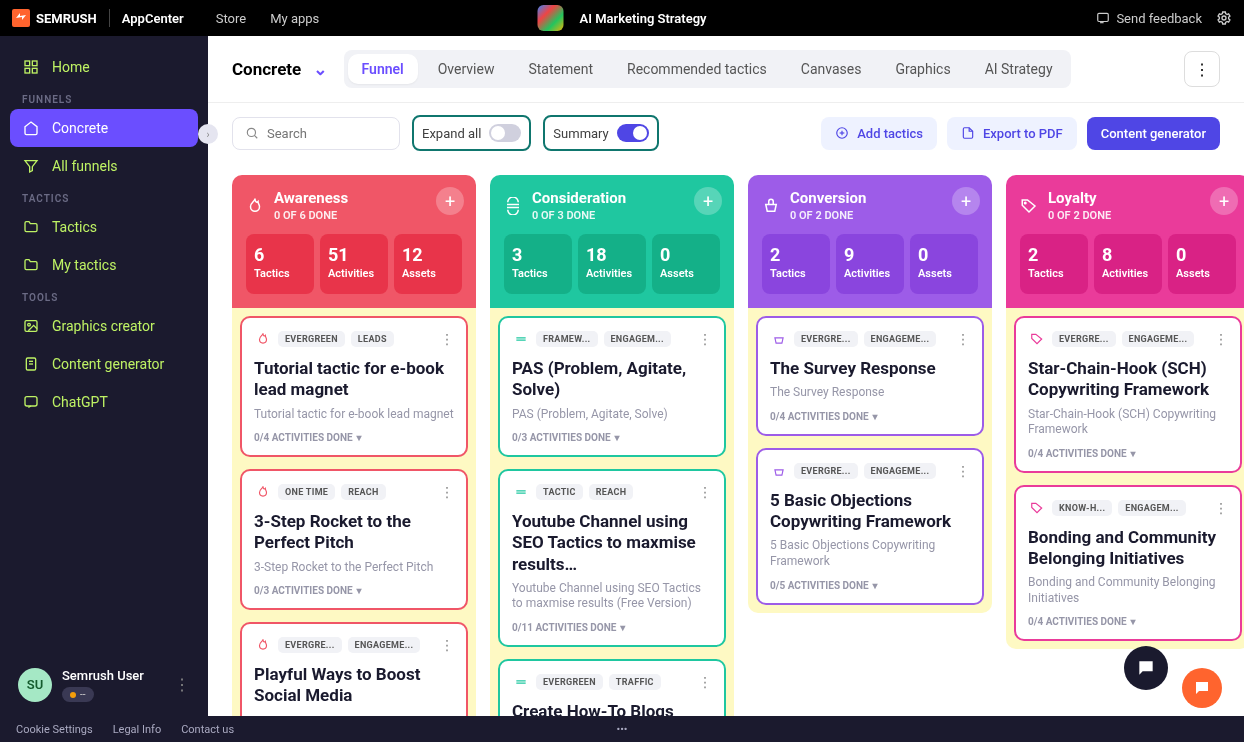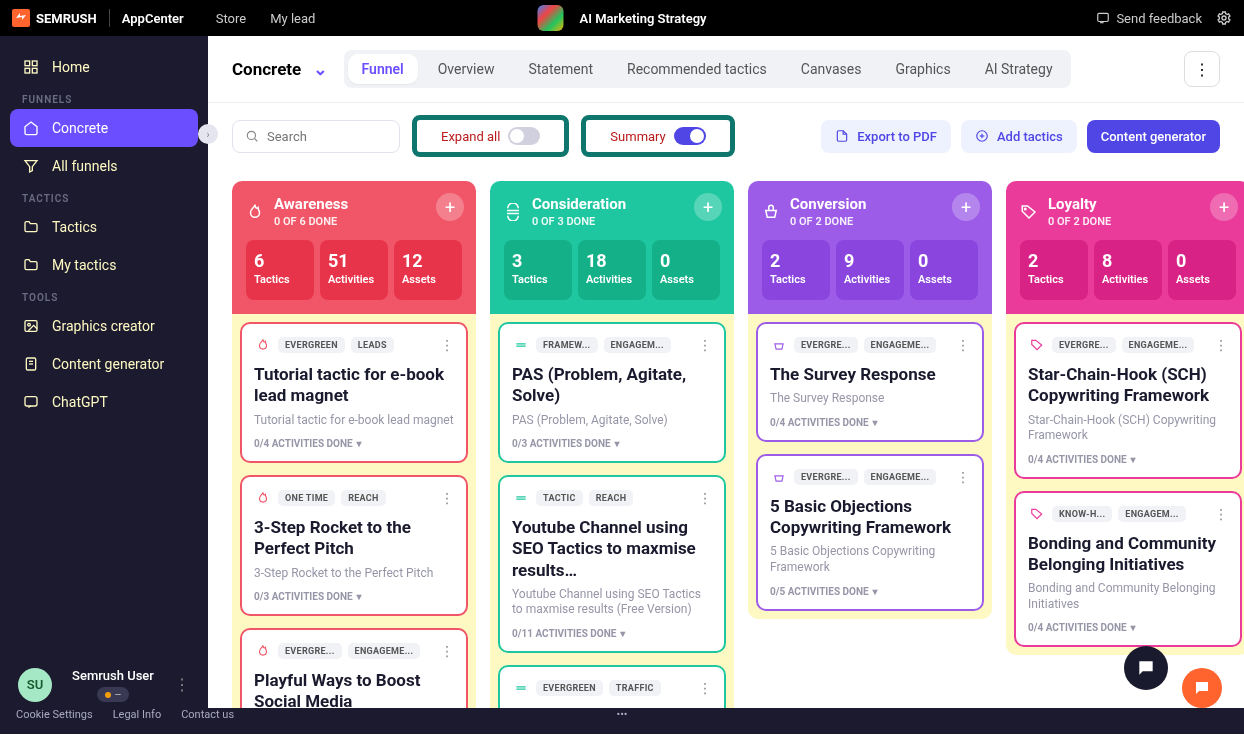--- a/index.html
+++ b/index.html
@@ -14,47 +14,47 @@
 .appcenter { font-weight:600; }
 .topbar-links { display:flex; gap:24px; margin-left:24px; color:#ccc; }
 .topbar-center { position:absolute; left:50%; transform:translateX(-50%); display:flex; align-items:center; gap:16px; font-weight:600;}
 .ai-icon { width:26px; height:26px; border-radius:6px; background:linear-gradient(135deg,#3b82f6,#ef4444,#22c55e,#eab308); }
 .topbar-right { margin-left:auto; display:flex; align-items:center; gap:14px; color:#ccc;}
 .feedback { display:flex; align-items:center; gap:6px; }
 
 
 .layout { display:flex; height:calc(750px - 36px - 26px); }
 .sidebar { width:208px; background:#1b1a2e; color:#a9a9c0; padding:12px 10px; display:flex; flex-direction:column; position:relative;}
-.side-item { display:flex; align-items:center; gap:12px; padding:10px 12px; border-radius:8px; font-size:14px; cursor:pointer; color:#fef9c3;}
+.side-item { display:flex; align-items:center; gap:12px; padding:10px 12px; border-radius:8px; font-size:14px; cursor:pointer; color:#bef264;}
 .side-item.active { background:#6b4eff; color:#fff; }
 .side-label { font-size:10px; letter-spacing:1px; color:#6b6b85; padding:8px 12px 4px; text-transform:uppercase; font-weight:600;}
 .side-icon { width:18px; height:18px; display:flex; align-items:center; justify-content:center; flex-shrink:0;}
 .collapse-btn { position:absolute; right:-10px; top:88px; width:20px; height:20px; background:#e5e5f0; border-radius:50%; display:flex; align-items:center; justify-content:center; color:#888; font-size:10px;}
 
-.user-footer { margin-top:auto; display:flex; align-items:center; gap:10px; padding:10px 8px;text-align:center;}
+.user-footer { margin-top:auto; display:flex; align-items:center; gap:10px; padding:10px 8px;}
 .avatar { width:34px; height:34px; border-radius:50%; background:#a5e8c5; color:#155c2e; display:flex; align-items:center; justify-content:center; font-weight:600; font-size:13px;}
 .user-info { flex:1; }
 .user-name { font-size:13px; color:#fff; font-weight:500;}
 .plan-badge { display:inline-flex; align-items:center; gap:4px; background:#3a3954; border-radius:10px; padding:2px 8px; font-size:10px; margin-top:3px; color:#ccc;}
 .plan-dot { width:6px; height:6px; border-radius:50%; background:#f59e0b; }
 
 
 .main { flex:1; background:#fff; display:flex; flex-direction:column; overflow:hidden;}
 .subheader { display:flex; align-items:center; padding:14px 24px; gap:16px; border-bottom:1px solid #eee;}
 .workspace { display:flex; align-items:center; gap:12px; font-weight:700; font-size:17px; }
 .chev { color:#6b4eff; }
 .tabs { display:flex; gap:6px; background:#f1f2f6; border-radius:8px; padding:4px;}
 .tab { padding:7px 14px; border-radius:6px; font-size:14px; color:#555; cursor:pointer;}
 .tab.active { background:#fff; color:#6b4eff; font-weight:600; box-shadow:0 1px 2px rgba(0,0,0,0.05);border-radius:10px;}
 .more-btn { margin-left:auto; width:36px; height:36px; border:1px solid #ddd; border-radius:8px; display:flex; align-items:center; justify-content:center;}
 
 .toolbar { display:flex; align-items:center; padding:12px 24px; gap:12px;}
 .search-box { display:flex; align-items:center; gap:8px; border:1px solid #e2e2ec; border-radius:8px; padding:8px 12px; width:168px;}
 .search-box input { border:none; outline:none; font-size:13px; width:100%;}
-.toggle-group { display:flex; align-items:center; gap:8px; border:5px solid #0f766e; border-radius:8px; padding:7px 24px; font-size:13px; color:#b91c1c;}
+.toggle-group { display:flex; align-items:center; gap:8px; border:2px solid #0f766e; border-radius:8px; padding:7px 8px; font-size:13px; color:#404040;}
 .switch { width:32px; height:18px; background:#d0d0de; border-radius:10px; position:relative;}
 .switch.on { background:#4f46e5;}
 .switch-knob { position:absolute; width:14px; height:14px; background:#fff; border-radius:50%; top:2px; left:2px;}
 .switch.on .switch-knob { left:16px;}
 .toolbar-right { margin-left:auto; display:flex; gap:10px;}
 .btn { display:flex; align-items:center; gap:8px; padding:9px 14px; border-radius:8px; font-size:13px; font-weight:500; cursor:pointer;}
 .btn-ghost-blue { background:#eef2ff; color:#4f46e5;}
 .btn-primary { background:#4f46e5; color:#fff;}
 
 
@@ -95,21 +95,21 @@
 .conversion .stat { background:#8a45de;}
 .conversion .card { border-color:#9d5ce8;}
 .conversion .tag-icon { color:#9d5ce8;}
 
 .loyalty .col-head { background:#ea3b9a;}
 .loyalty .stat { background:#d92285;}
 .loyalty .card { border-color:#ea3b9a;}
 .loyalty .tag-icon { color:#ea3b9a;}
 
 
-.bottombar { position:absolute; bottom:16px; left:0; right:0; height:26px; background:#1b1a2e; display:flex; gap:20px; padding:0 16px; font-size:11px; color:#a9a9c0;}
+.bottombar { position:absolute; bottom:8px; left:0; right:0; height:26px; background:#1b1a2e; display:flex; align-items:center; gap:20px; padding:0 16px; font-size:11px; color:#a9a9c0;}
 .bottombar .dots { position:absolute; left:50%; transform:translateX(-50%);}
 
 
 .fab { position:absolute; right:22px; bottom:42px; width:40px; height:40px; border-radius:50%; background:#ff642e; display:flex; align-items:center; justify-content:center; color:#fff;}
 .chat-fab { position:absolute; right:76px; bottom:60px; width:44px; height:44px; border-radius:50%; background:#1a1a2e; display:flex; align-items:center; justify-content:center; color:#fff;}
 
 svg { display:block; }
 </style>
 </head>
 <body>
@@ -121,21 +121,21 @@
         <svg width="12" height="12" viewBox="0 0 24 24" fill="#fff">
             <path d="M2 12l8-10v6l12-2-8 10v-6z"></path>
           </svg>
       </span>
       <span>SEMRUSH</span>
     </div>
     <div class="divider"></div>
     <span class="appcenter">AppCenter</span>
     <div class="topbar-links">
       <span>Store</span>
-      <span>My lead</span>
+      <span>My apps</span>
     </div>
   </div>
   <div class="topbar-center">
     <div class="ai-icon"></div>
     <span>AI Marketing Strategy</span>
   </div>
   <div class="topbar-right">
     <div class="feedback">
       <svg width="14" height="14" viewBox="0 0 24 24" fill="none" stroke="currentColor" stroke-width="2">
           <rect x="3" y="4" width="18" height="14" rx="2"></rect>
@@ -283,35 +283,35 @@
       <div class="toggle-group">
         <span>Summary</span>
         <div class="switch on">
             <div class="switch-knob"></div>
           </div>
       </div>
       <div class="toolbar-right">
         <div class="btn btn-ghost-blue">
           <span>
               <svg width="14" height="14" viewBox="0 0 24 24" fill="none" stroke="currentColor" stroke-width="2">
-                <path d="M14 3H6a2 2 0 0 0-2 2v14a2 2 0 0 0 2 2h12a2 2 0 0 0 2-2V9z"></path>
-                <path d="M14 3v6h6"></path>
-              </svg>
-            </span>
-          <span>Export to PDF</span>
-        </div>
-        <div class="btn btn-ghost-blue">
-          <span>
-              <svg width="14" height="14" viewBox="0 0 24 24" fill="none" stroke="currentColor" stroke-width="2">
                 <circle cx="12" cy="12" r="9"></circle>
                 <line x1="12" y1="8" x2="12" y2="16"></line>
                 <line x1="8" y1="12" x2="16" y2="12"></line>
               </svg>
             </span>
           <span>Add tactics</span>
+        </div>
+        <div class="btn btn-ghost-blue">
+          <span>
+              <svg width="14" height="14" viewBox="0 0 24 24" fill="none" stroke="currentColor" stroke-width="2">
+                <path d="M14 3H6a2 2 0 0 0-2 2v14a2 2 0 0 0 2 2h12a2 2 0 0 0 2-2V9z"></path>
+                <path d="M14 3v6h6"></path>
+              </svg>
+            </span>
+          <span>Export to PDF</span>
         </div>
         <div class="btn btn-primary">
           <span>Content generator</span>
         </div>
       </div>
     </div>
 
     <div class="board">
 
       <div class="col awareness">

